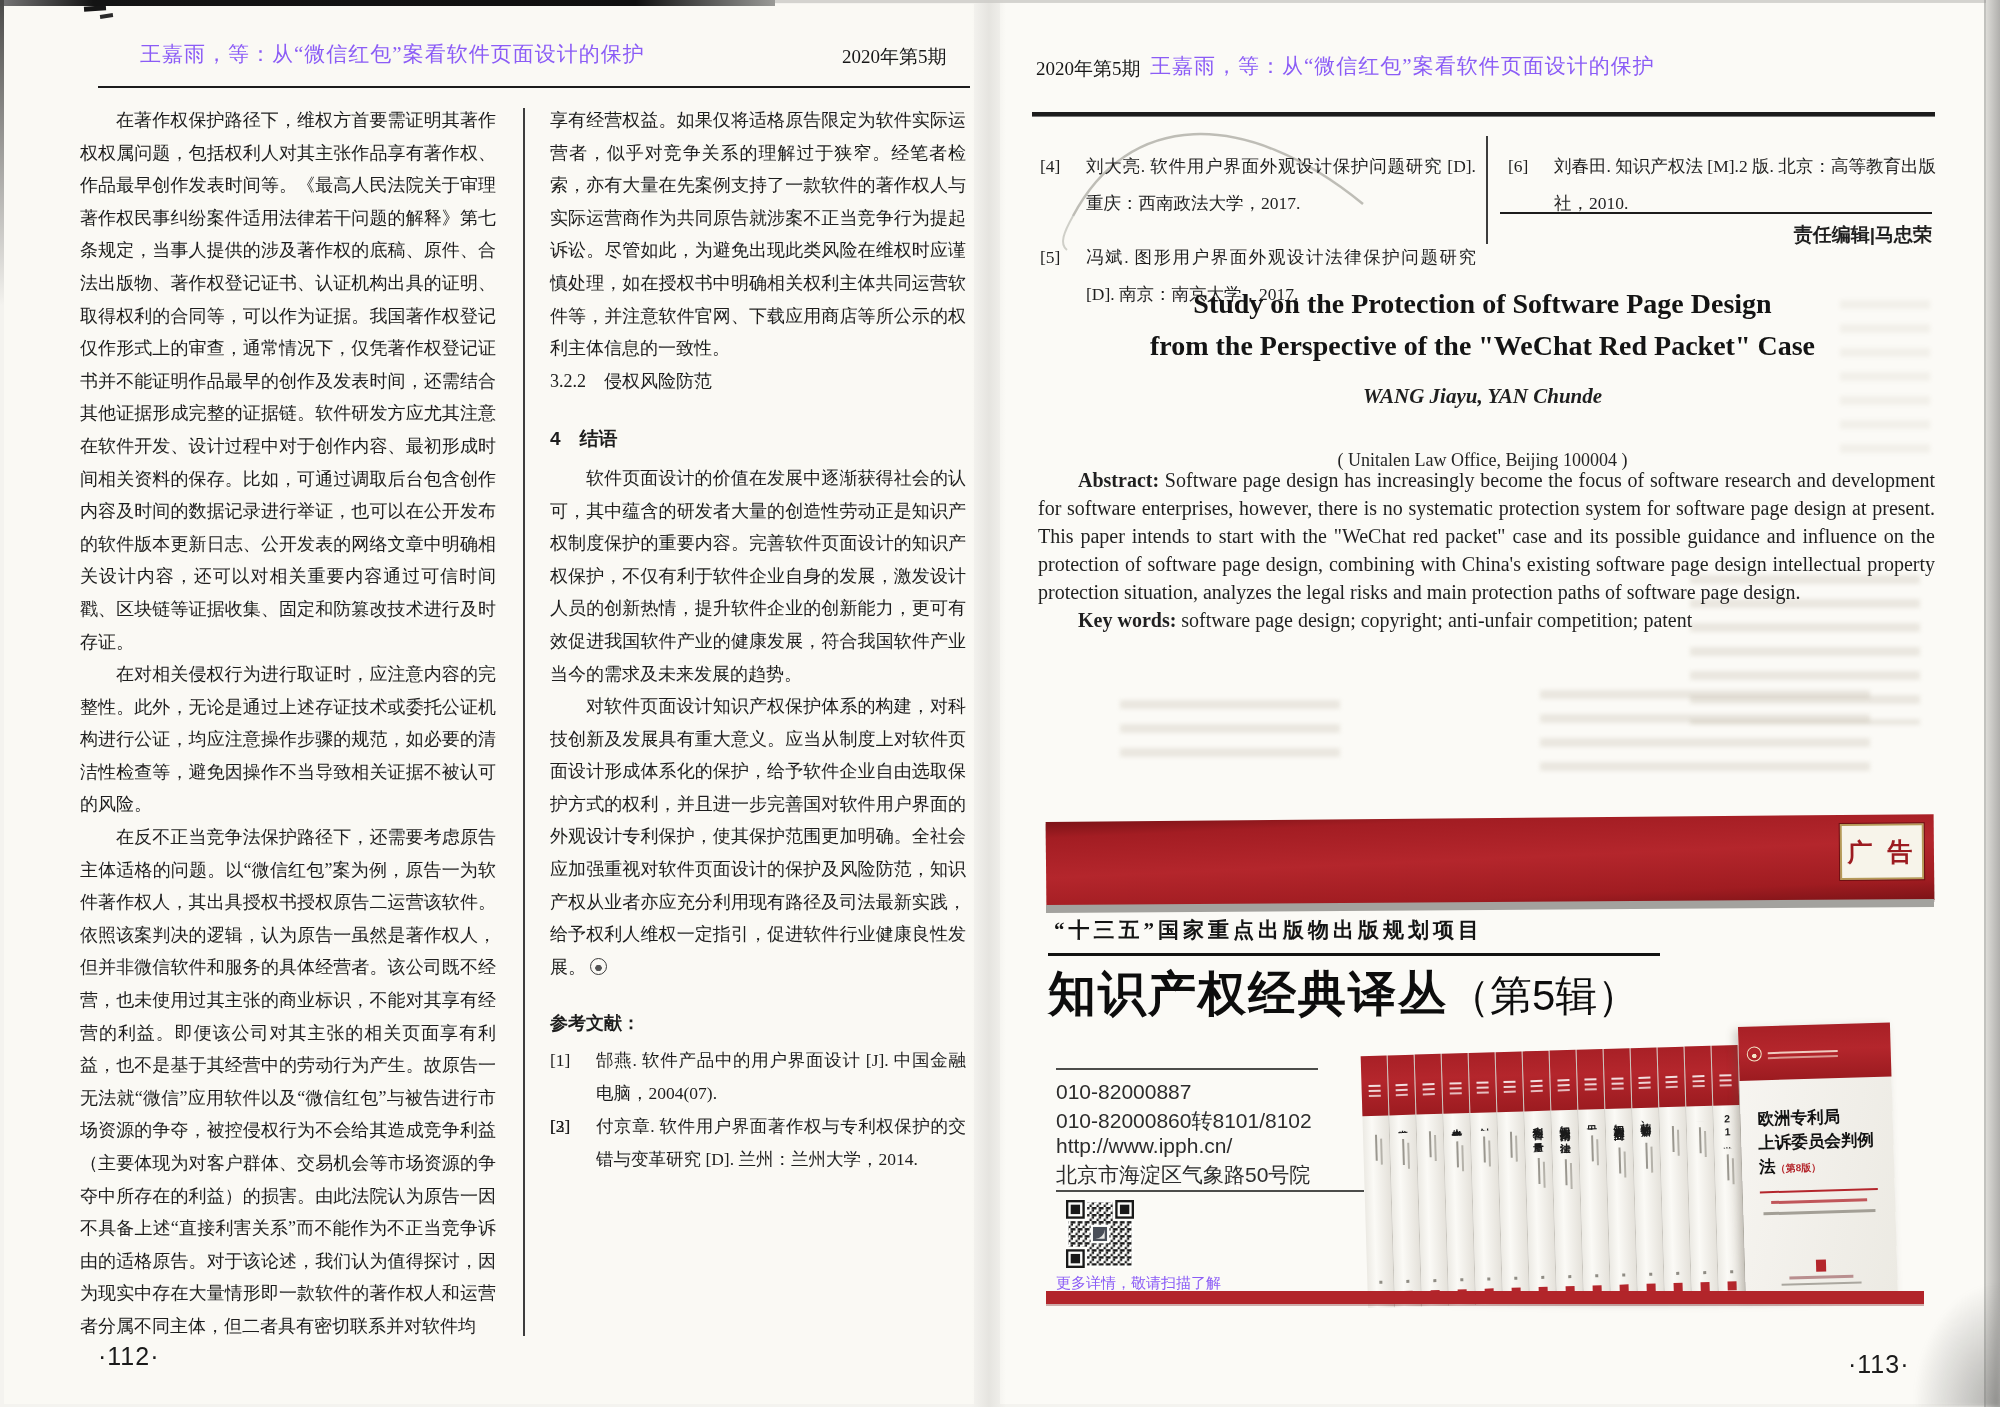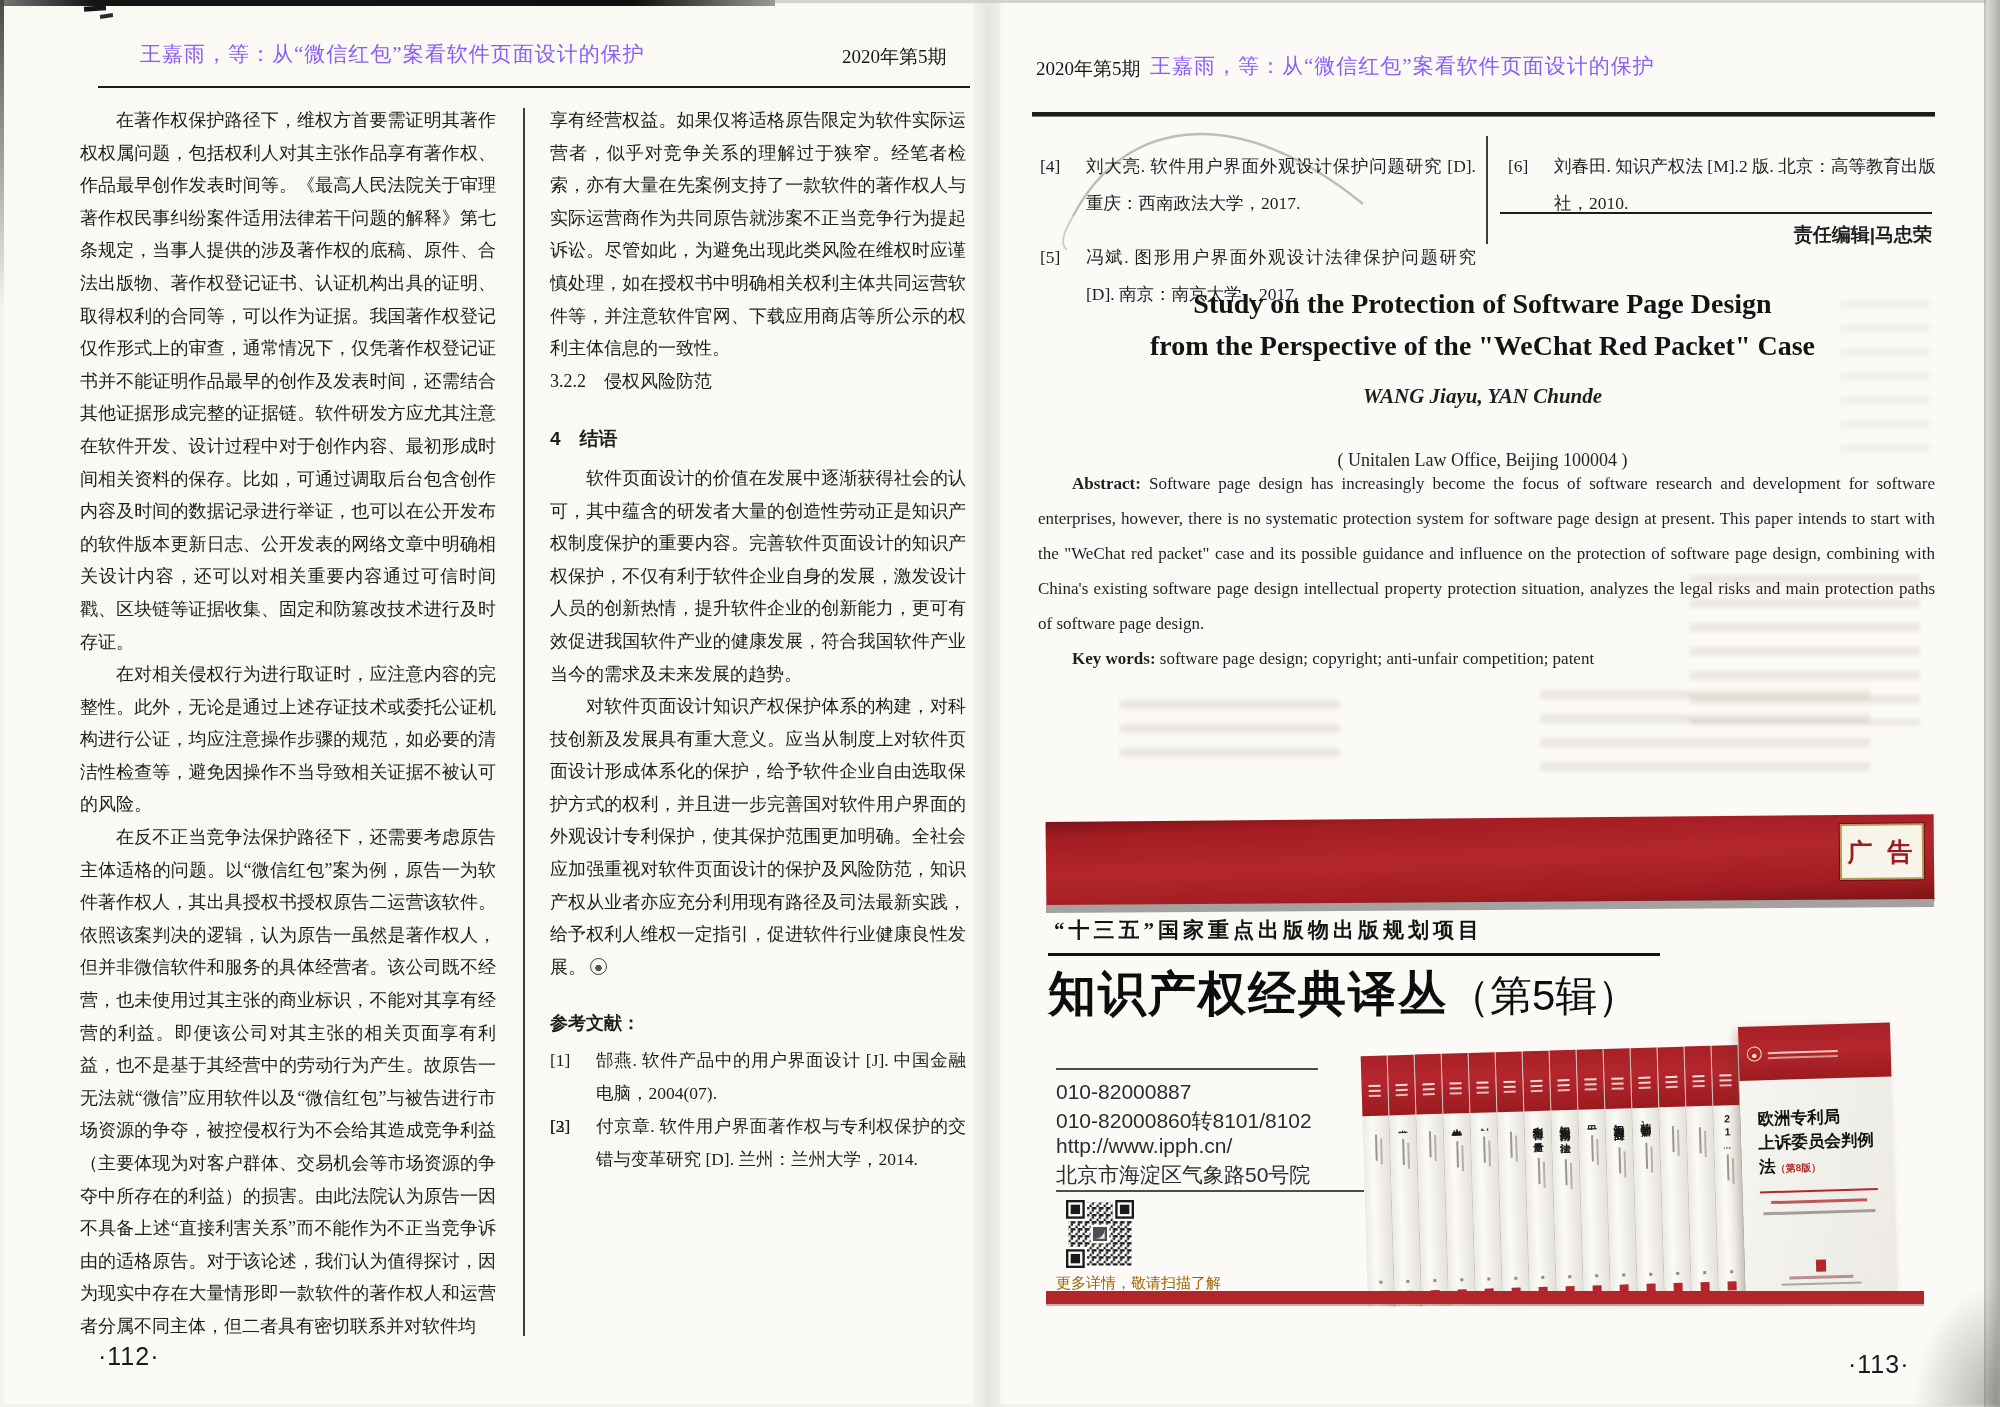--- a/index.html
+++ b/index.html
@@ -47,21 +47,21 @@
   .refnum{position:absolute;left:0;top:0;}
   .col-divider{width:2px;background:#3d3d3d;}
   .endmark{display:inline-block;width:15px;height:15px;border:1.6px solid #3a3a3a;border-radius:50%;
            vertical-align:-2px;margin-left:4px;
            background:radial-gradient(circle at 50% 60%,#555 0 3px,transparent 3.5px);}
 
   
   .etitle{font-weight:700;font-size:28px;text-align:center;color:#141414;}
   .eauthors{font-weight:700;font-style:italic;font-size:21px;text-align:center;}
   .eaffil{font-size:18px;text-align:center;color:#222;}
-  .eabstract{font-size:17px;line-height:35px;text-align:justify;}
+  .eabstract{font-size:20px;line-height:28px;text-align:justify;}
   .eabstract p{margin:0;text-indent:2em;}
   .eabstract b{font-weight:700;}
   .editor-credit{font-family:"Liberation Sans","DejaVu Sans",sans-serif;font-weight:700;
                  font-size:19px;text-align:right;}
 
   
   .ad-banner{left:1046px;top:818px;width:888px;height:86px;transform:rotate(-.5deg);
      background:linear-gradient(178deg,#7c1317 0%,#a31d23 14%,#b4262c 48%,#a01c21 82%,#7c1317 100%);
      box-shadow:0 2px 0 rgba(60,10,10,.4);}
   .ad-badge{position:absolute;right:10px;top:9px;width:80px;height:52px;background:#f7f4ea;
@@ -70,21 +70,21 @@
      font-family:"Liberation Sans","DejaVu Sans",sans-serif;}
   .ad-gray{left:1046px;top:902px;width:888px;height:8px;background:#a3a29e;transform:rotate(-.4deg);}
   .ad-project{left:1054px;top:916px;font-size:21px;font-weight:600;letter-spacing:4px;color:#141414;}
   .ad-rule1{left:1048px;top:953px;width:612px;height:3px;background:#121212;}
   .ad-series{left:1048px;top:962px;white-space:nowrap;
      font-family:"Liberation Sans","DejaVu Sans",sans-serif;color:#0d0d0d;}
   .st-main{font-size:48px;font-weight:800;letter-spacing:2px;}
   .st-vol{font-size:42px;font-weight:500;}
   .ad-contact{font-family:"Liberation Sans","DejaVu Sans",sans-serif;color:#2c2c2c;font-size:21px;}
   .ad-crule{background:#4c4c4a;height:2px;}
-  .ad-caption{font-size:15px;color:#a16207;font-family:"Liberation Sans","DejaVu Sans",sans-serif;}
+  .ad-caption{font-size:15px;color:#8b5cf6;font-family:"Liberation Sans","DejaVu Sans",sans-serif;}
   .ad-bottom-bar{left:1046px;top:1291px;width:878px;height:13px;background:#b2252a;
      box-shadow:0 2px 0 rgba(120,30,30,.35);}
 
   
   .bookset{left:1364px;top:1030px;width:550px;height:270px;display:flex;align-items:flex-end;
      transform:rotate(-1.7deg);}
   .bookset-shadow{left:1350px;top:1288px;width:560px;height:20px;border-radius:50%;
      background:radial-gradient(ellipse,rgba(90,85,75,.4),rgba(90,85,75,0) 70%);filter:blur(3px);}
   .spine{width:27px;flex:none;height:252px;display:flex;flex-direction:column;align-items:center;
      background:linear-gradient(to right,#eceae4,#fbfaf6 35%,#e5e2db);

